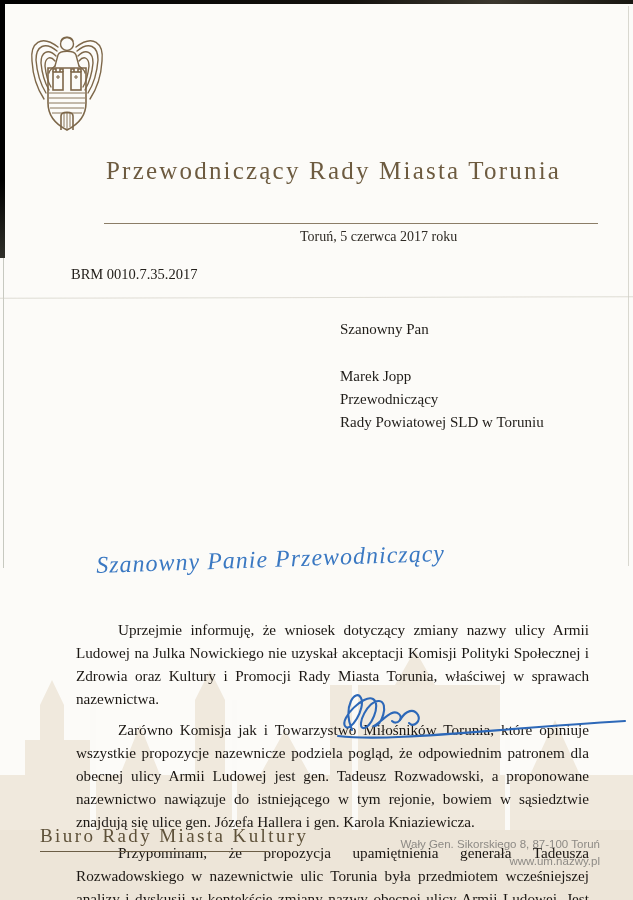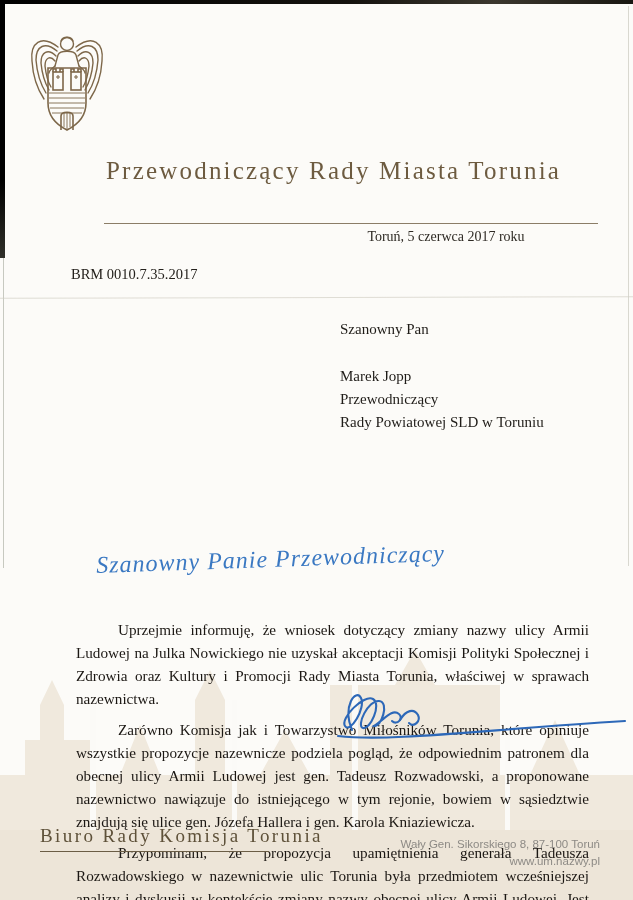--- a/index.html
+++ b/index.html
@@ -14,21 +14,21 @@
   .edge-left{position:absolute;top:0;left:0;width:5px;height:258px;
     background:linear-gradient(to bottom,#000 70%,#30302a 100%);}
   .edge-left-faint{position:absolute;top:258px;left:3px;width:1px;height:310px;background:#b9bdb2;opacity:.8;}
   .edge-right-faint{position:absolute;top:6px;right:4px;width:1px;height:560px;background:#d9d8d0;}
   .crease{position:absolute;top:297px;left:0;width:633px;height:1px;background:#cfcdc2;opacity:.65;transform:rotate(-.15deg);}
   
   .logo{position:absolute;left:27px;top:33px;width:80px;height:99px;}
   .title{position:absolute;left:106px;top:54px;width:500px;white-space:nowrap;
     font-size:25px;letter-spacing:2.2px;color:#6d5b40;}
   .title-rule{position:absolute;left:104px;top:92px;width:494px;height:1px;background:#8b7d67;}
-  .dateline{position:absolute;left:300px;top:97px;width:292px;text-align:center;
+  .dateline{position:absolute;left:300px;top:97px;width:292px;text-align:left;
     font-size:14px;color:#2e2a24;}
   .reference{position:absolute;left:71px;top:118px;font-size:14.5px;color:#24211c;}
   
   .recipient{position:absolute;left:340px;top:153px;font-size:15px;line-height:23px;color:#1f1c18;}
   .recipient .gap{height:24px;}
   
   .hand{position:absolute;color:#3a78c2;font-style:italic;
     font-family:"Liberation Serif", serif;}
   .hand-greeting{left:96px;top:260px;font-size:24px;letter-spacing:1px;transform:rotate(-2deg);}
   
@@ -137,20 +137,20 @@
   <svg class="sign-scribble" viewBox="0 0 302 62" aria-hidden="true">
     <g stroke="#2d68b8" stroke-width="2.1" fill="none" stroke-linecap="round">
       <path d="M22,44 C12,20 26,2 31,12 C36,22 20,48 15,40 C10,32 34,8 43,13 C52,18 40,44 33,42 C26,40 38,14 49,15 C60,16 51,42 44,40 C54,34 62,22 69,28 C74,32 67,40 62,35"></path>
       <path d="M70,34 C76,24 84,22 88,29 C91,35 84,42 79,37"></path>
       <path d="M8,50 C60,56 150,44 295,35"></path>
     </g>
   </svg>
   
 
   
-  <div class="footer-office">Biuro Rady Komisja Torunia</div>
+  <div class="footer-office">Biuro Rady Miasta Kultury</div>
   <div class="footer-rule"></div>
   <div class="footer-address">
     <div>Wały Gen. Sikorskiego 8, 87-100 Toruń</div>
     <div>www.um.nazwy.pl</div>
   </div>
 
 </div>
 
 </body></html>

